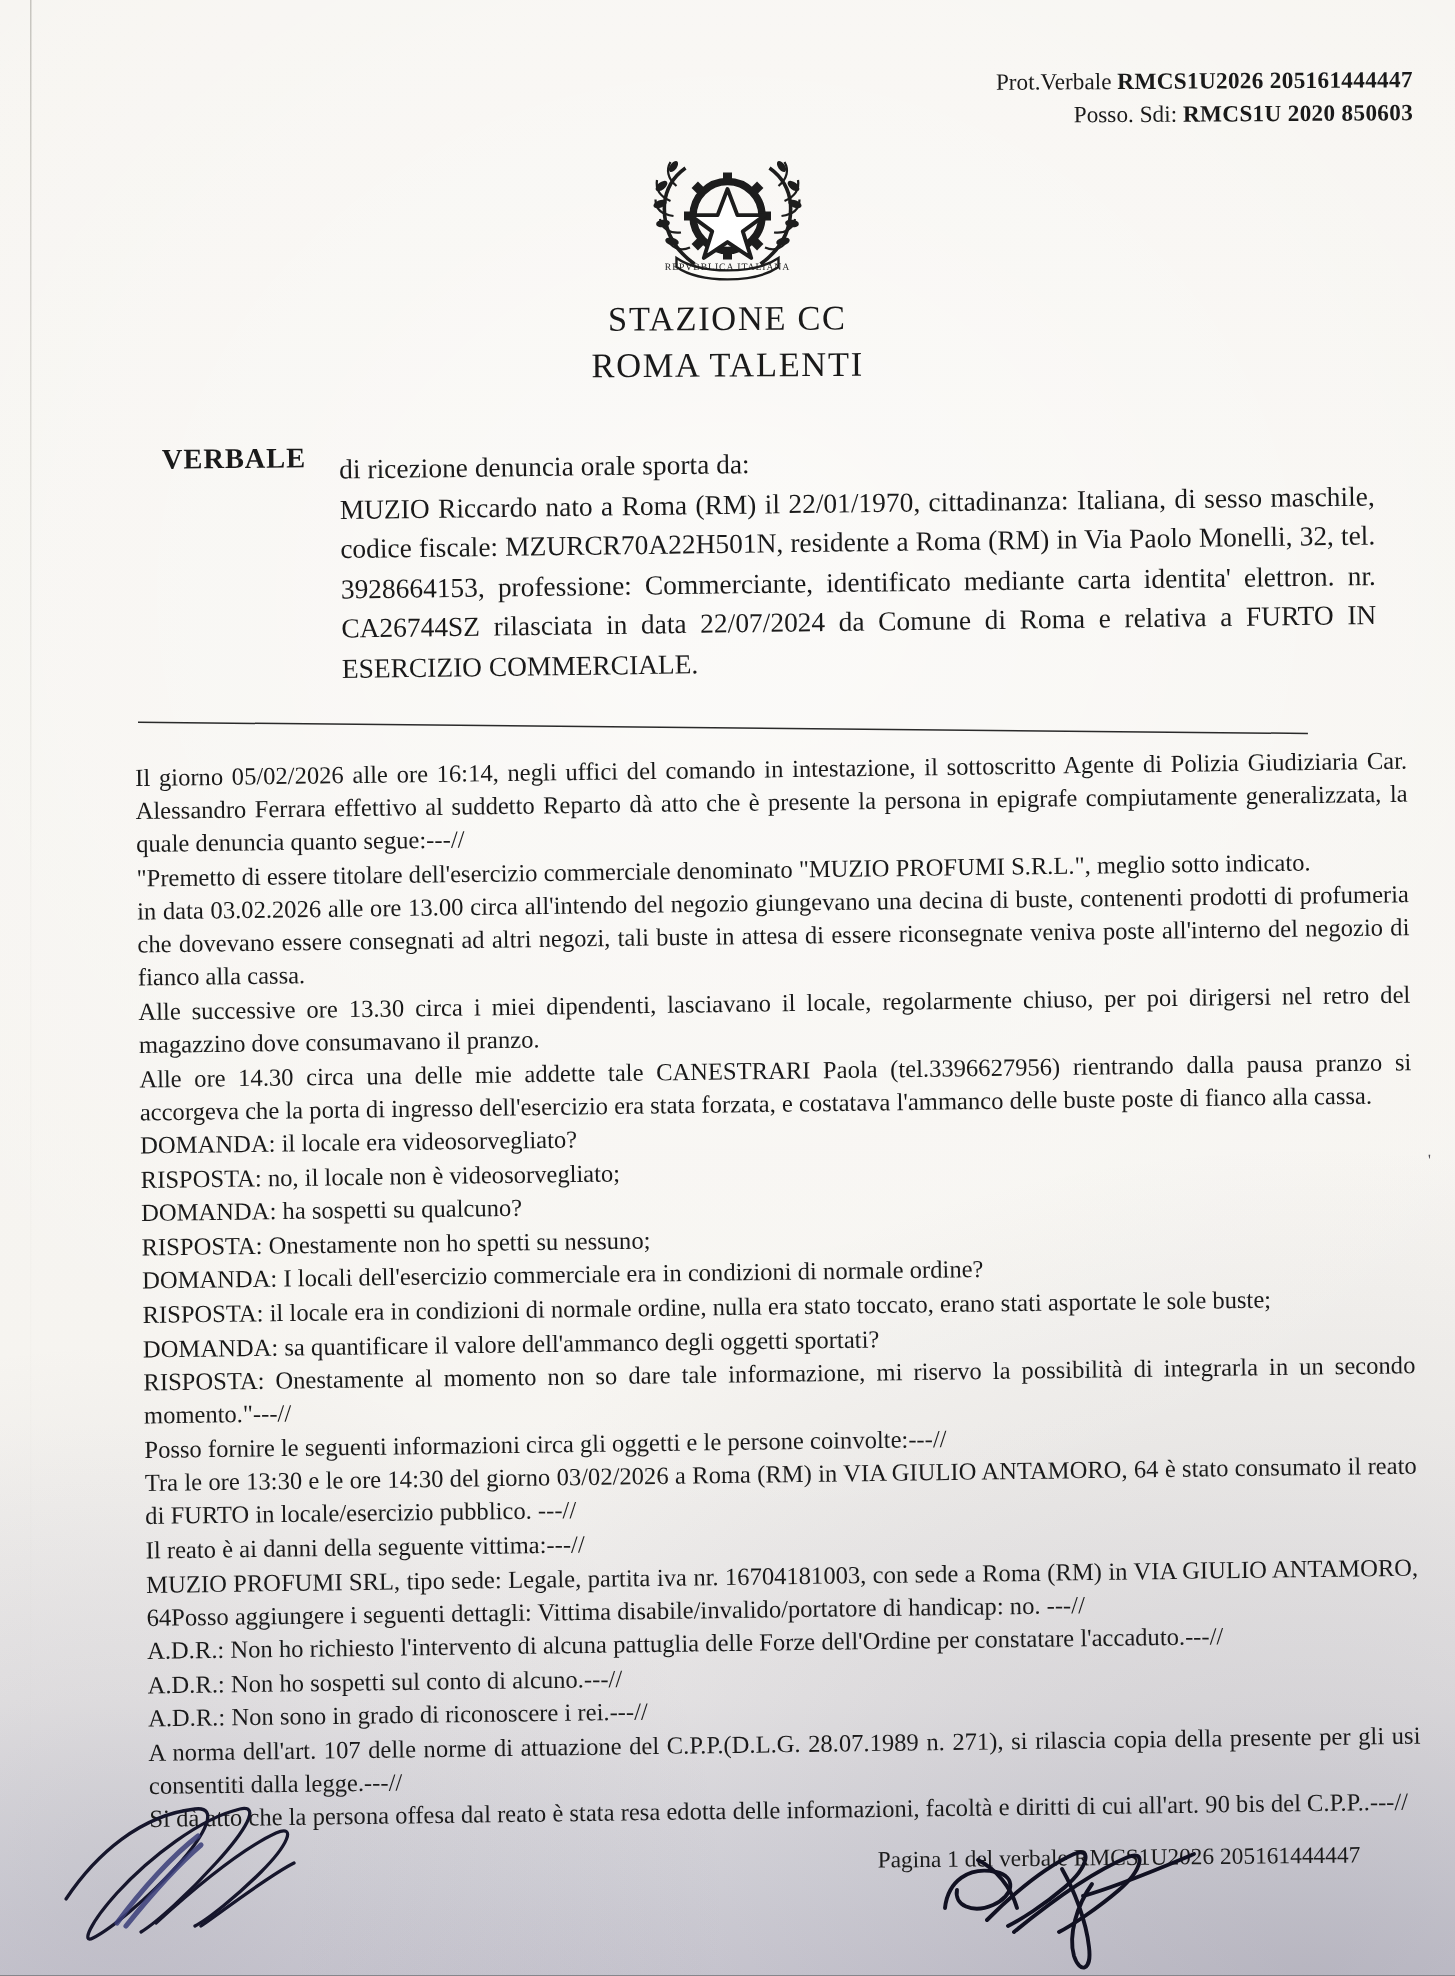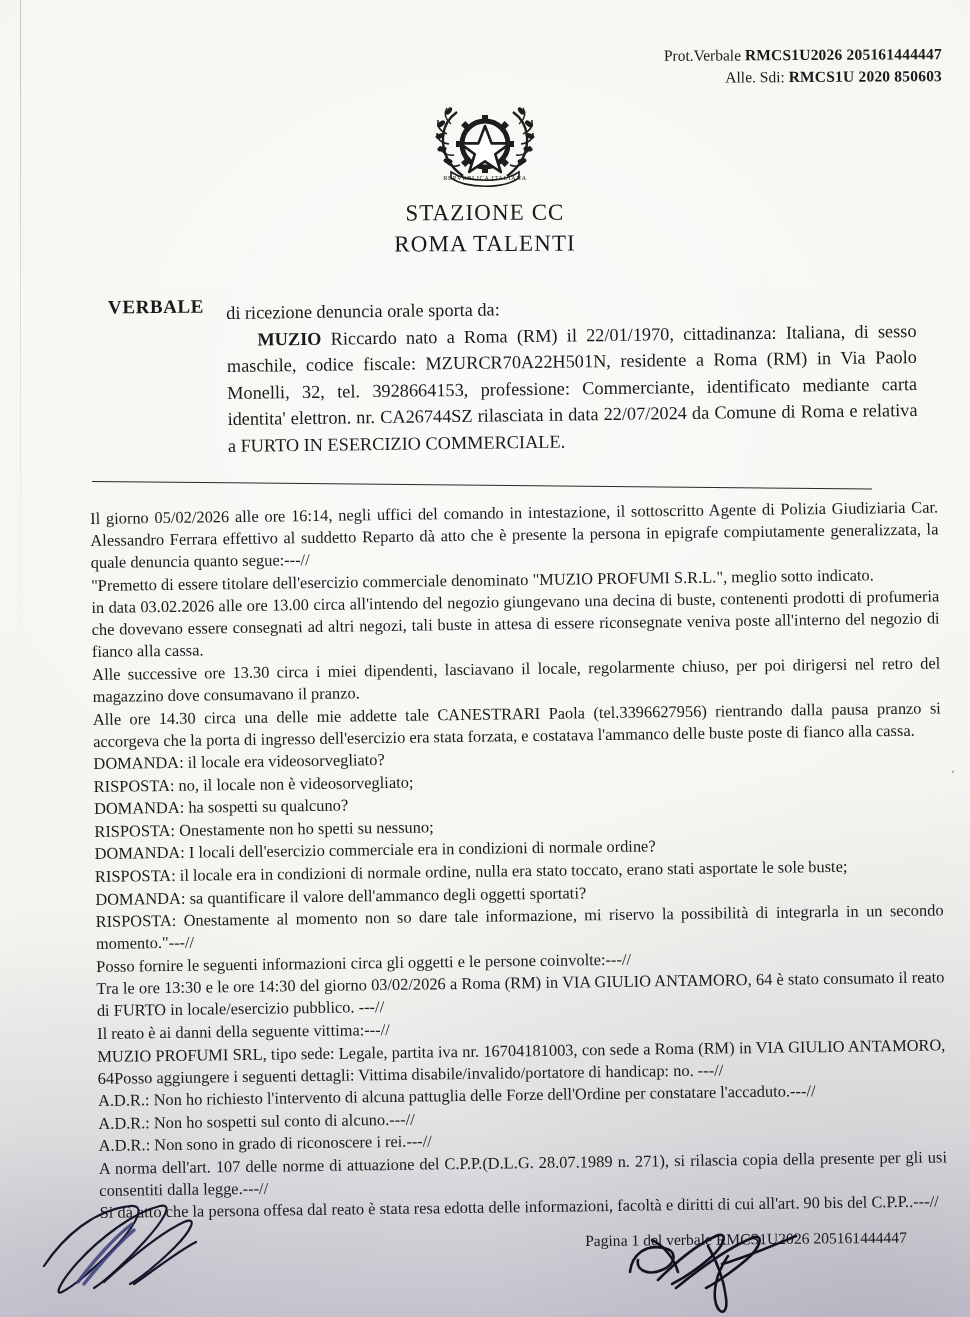--- a/index.html
+++ b/index.html
@@ -80,21 +80,21 @@
     position: absolute;
     left: 226px;
     top: 300px;
     width: 690px;
     font-size: 18.3px;
     line-height: 1.45;
     text-align: justify;
     transform: rotate(-0.75deg);
     transform-origin: left top;
   }
-  .verbale-body b { font-weight: 700; margin-left: 31px; }
+  .verbale-body b { font-weight: 400; }
 
   .rule {
     position: absolute;
     left: 92px;
     top: 481px;
     width: 780px;
     height: 1px;
     background: #2a2a2a;
     transform: rotate(0.55deg);
     transform-origin: left center;
@@ -152,21 +152,21 @@
 
   <div class="paper-noise"></div>
   <div class="edge-left"></div>
 
   <div class="prot">
     <div class="line">
       <span class="lbl">Prot.Verbale</span>
       <span class="val">RMCS1U2026 205161444447</span>
     </div>
     <div class="line">
-      <span class="lbl">Alle. Sdi:</span>
+      <span class="lbl">Posso. Sdi:</span>
       <span class="val">RMCS1U 2020 850603</span>
     </div>
   </div>
 
   <div class="emblem-wrap">
     <div class="emblem">
       <svg width="112" height="100" viewBox="0 0 112 100" aria-hidden="true">
         <g fill="none" stroke="#1d1d1d" stroke-width="1.5">
 
           <path d="M34 76 C20 66 13 52 14 36 C15 25 21 17 28 12" stroke-width="2.4"></path>

